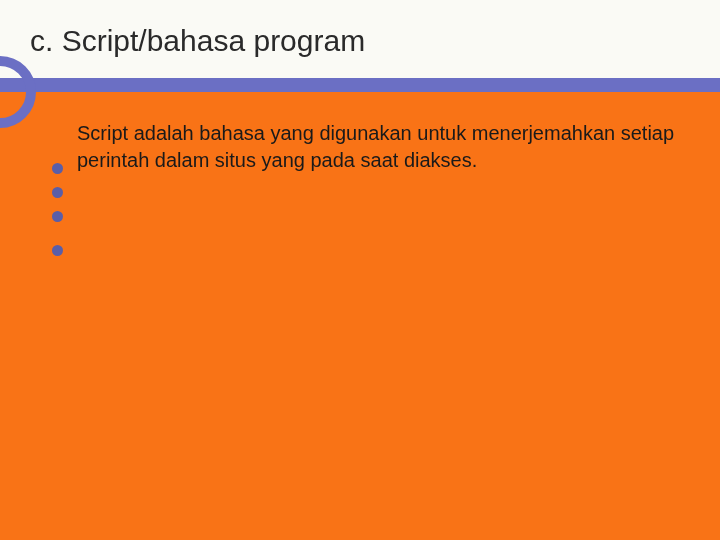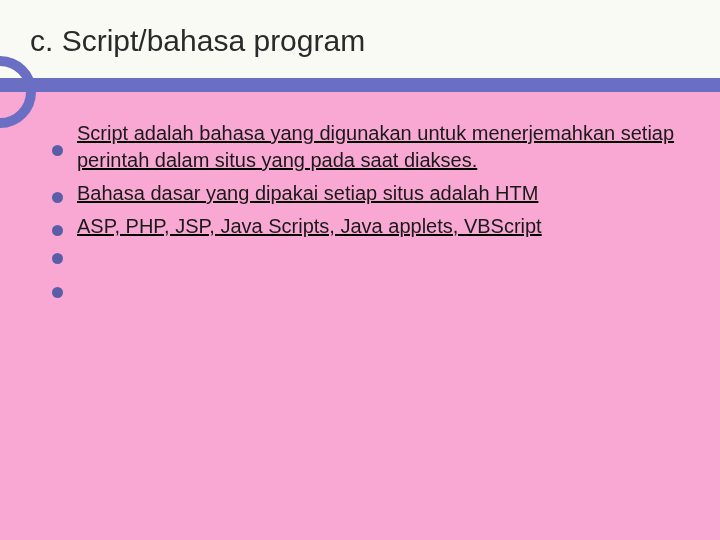--- a/index.html
+++ b/index.html
@@ -7,21 +7,21 @@
   width: 720px;
   height: 540px;
   background: linear-gradient(135deg, #d8d4b8 0%, #c8c4a0 50%, #b8b488 100%);
   font-family: Arial, sans-serif;
   overflow: hidden;
   position: relative;
 }
 .slide {
   width: 100%;
   height: 100%;
-  background: #f9a8d4;
+  background: #f97316;
   position: relative;
 }
 .header-band {
   position: absolute;
   top: 0;
   left: 0;
   right: 0;
   height: 92px;
   background: #fafaf5;
 }
@@ -52,23 +52,22 @@
   font-weight: 400;
 }
 .content {
   position: absolute;
   top: 120px;
   left: 52px;
   right: 38px;
 }
 .bullet-item {
   display: flex;
-  align-items: center;
+  align-items: flex-end;
   margin-bottom: 6px;
-  text-decoration: underline;
 }
 .bullet-dot {
   width: 11px;
   height: 11px;
   border-radius: 50%;
   background: #5a5ea8;
   flex-shrink: 0;
   margin-top: 7px;
   margin-right: 14px;
 }
@@ -88,25 +87,20 @@
   <div class="accent-circle"></div>
   <div class="title">c. Script/bahasa program</div>
 
   <div class="content">
     <div class="bullet-item">
       <div class="bullet-dot"></div>
       <div class="bullet-text">Script adalah bahasa yang digunakan untuk menerjemahkan setiap perintah dalam situs yang pada saat diakses.</div>
     </div>
     <div class="bullet-item">
       <div class="bullet-dot"></div>
-      <div class="bullet-text">Bahasa dasar yang dipakai setiap situs adalah HTM</div>
-    </div>
-    <div class="bullet-item">
-      <div class="bullet-dot"></div>
-      <div class="bullet-text">ASP, PHP, JSP, Java Scripts, Java applets, VBScript</div>
     </div>
     <div class="bullet-item gap">
       <div class="bullet-dot"></div>
     </div>
     <div class="bullet-item">
       <div class="bullet-dot"></div>
     </div>
   </div>
 </div>
 

